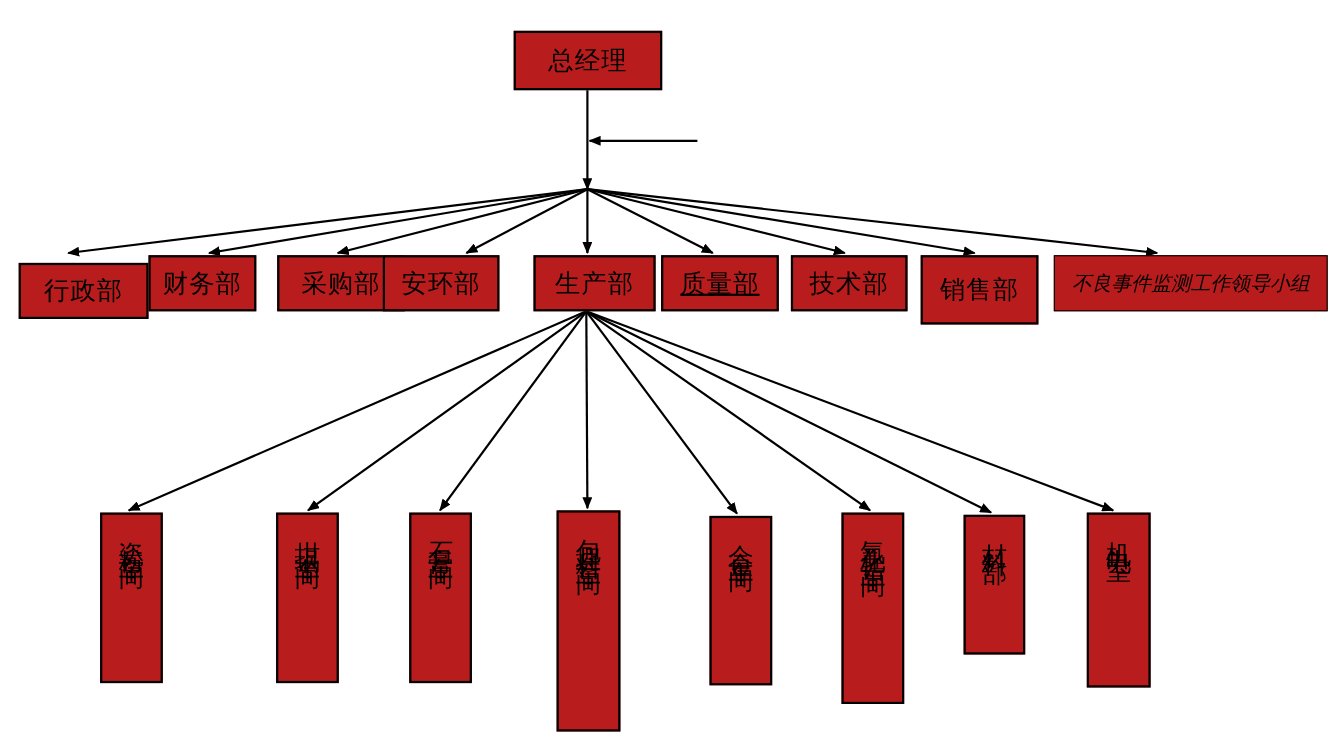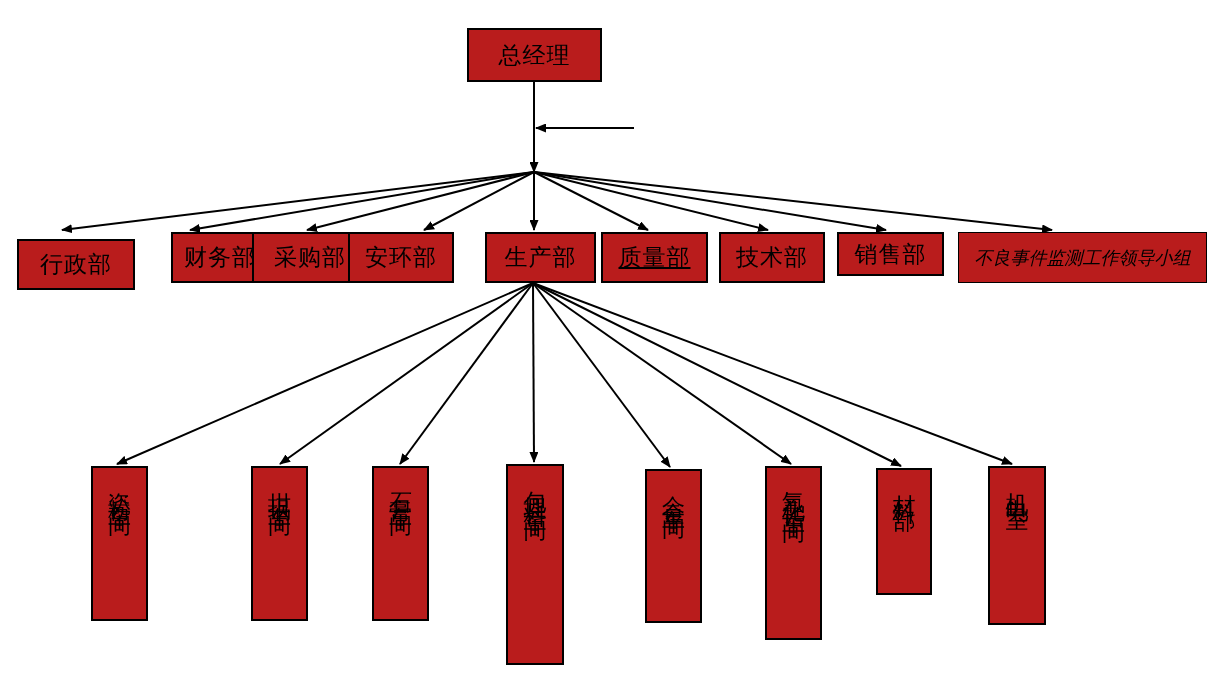--- a/index.html
+++ b/index.html
@@ -100,39 +100,39 @@
 
   <div class="node" id="node-general-manager" style="left: 467px; top: 28px; width: 135px; height: 54px;">
     <span class="node-label">总经理</span>
   </div>
 
 
   <div id="department-row">
       <div class="node" style="left: 17px; top: 220px; width: 118px; height: 51px; margin-top: 19px;">
         <span class="node-label">行政部</span>
       </div>
-      <div class="node" style="left: 135px; top: 232px; width: 98px; height: 51px; margin-left: 36px;">
+      <div class="node" style="left: 135px; top: 232px; width: 98px; height: 51px;">
         <span class="node-label">财务部</span>
       </div>
       <div class="node" style="left: 252px; top: 232px; width: 116px; height: 51px;">
         <span class="node-label">采购部</span>
       </div>
       <div class="node" style="left: 348px; top: 232px; width: 106px; height: 51px;">
         <span class="node-label">安环部</span>
       </div>
       <div class="node" style="left: 485px; top: 232px; width: 111px; height: 51px;">
         <span class="node-label">生产部</span>
       </div>
       <div class="node" style="left: 601px; top: 232px; width: 107px; height: 51px; text-decoration: underline;">
         <span class="node-label">质量部</span>
       </div>
       <div class="node" style="left: 719px; top: 232px; width: 106px; height: 51px;">
         <span class="node-label">技术部</span>
       </div>
-      <div class="node" style="left: 837px; top: 232px; width: 107px; height: 44px;">
+      <div class="node" style="left: 837px; top: 232px; width: 107px; height: 63px;">
         <span class="node-label">销售部</span>
       </div>
       <div class="node thin wide" style="left: 958px; top: 232px; width: 249px; height: 51px;">
         <span class="node-label">不良事件监测工作领导小组</span>
       </div>
     </div>
 
   <div id="workshop-row">
       <div class="node vertical" style="left: 91px; top: 466px; width: 57px; height: 155px;">
         <span class="node-label">瓷粉车间</span>

